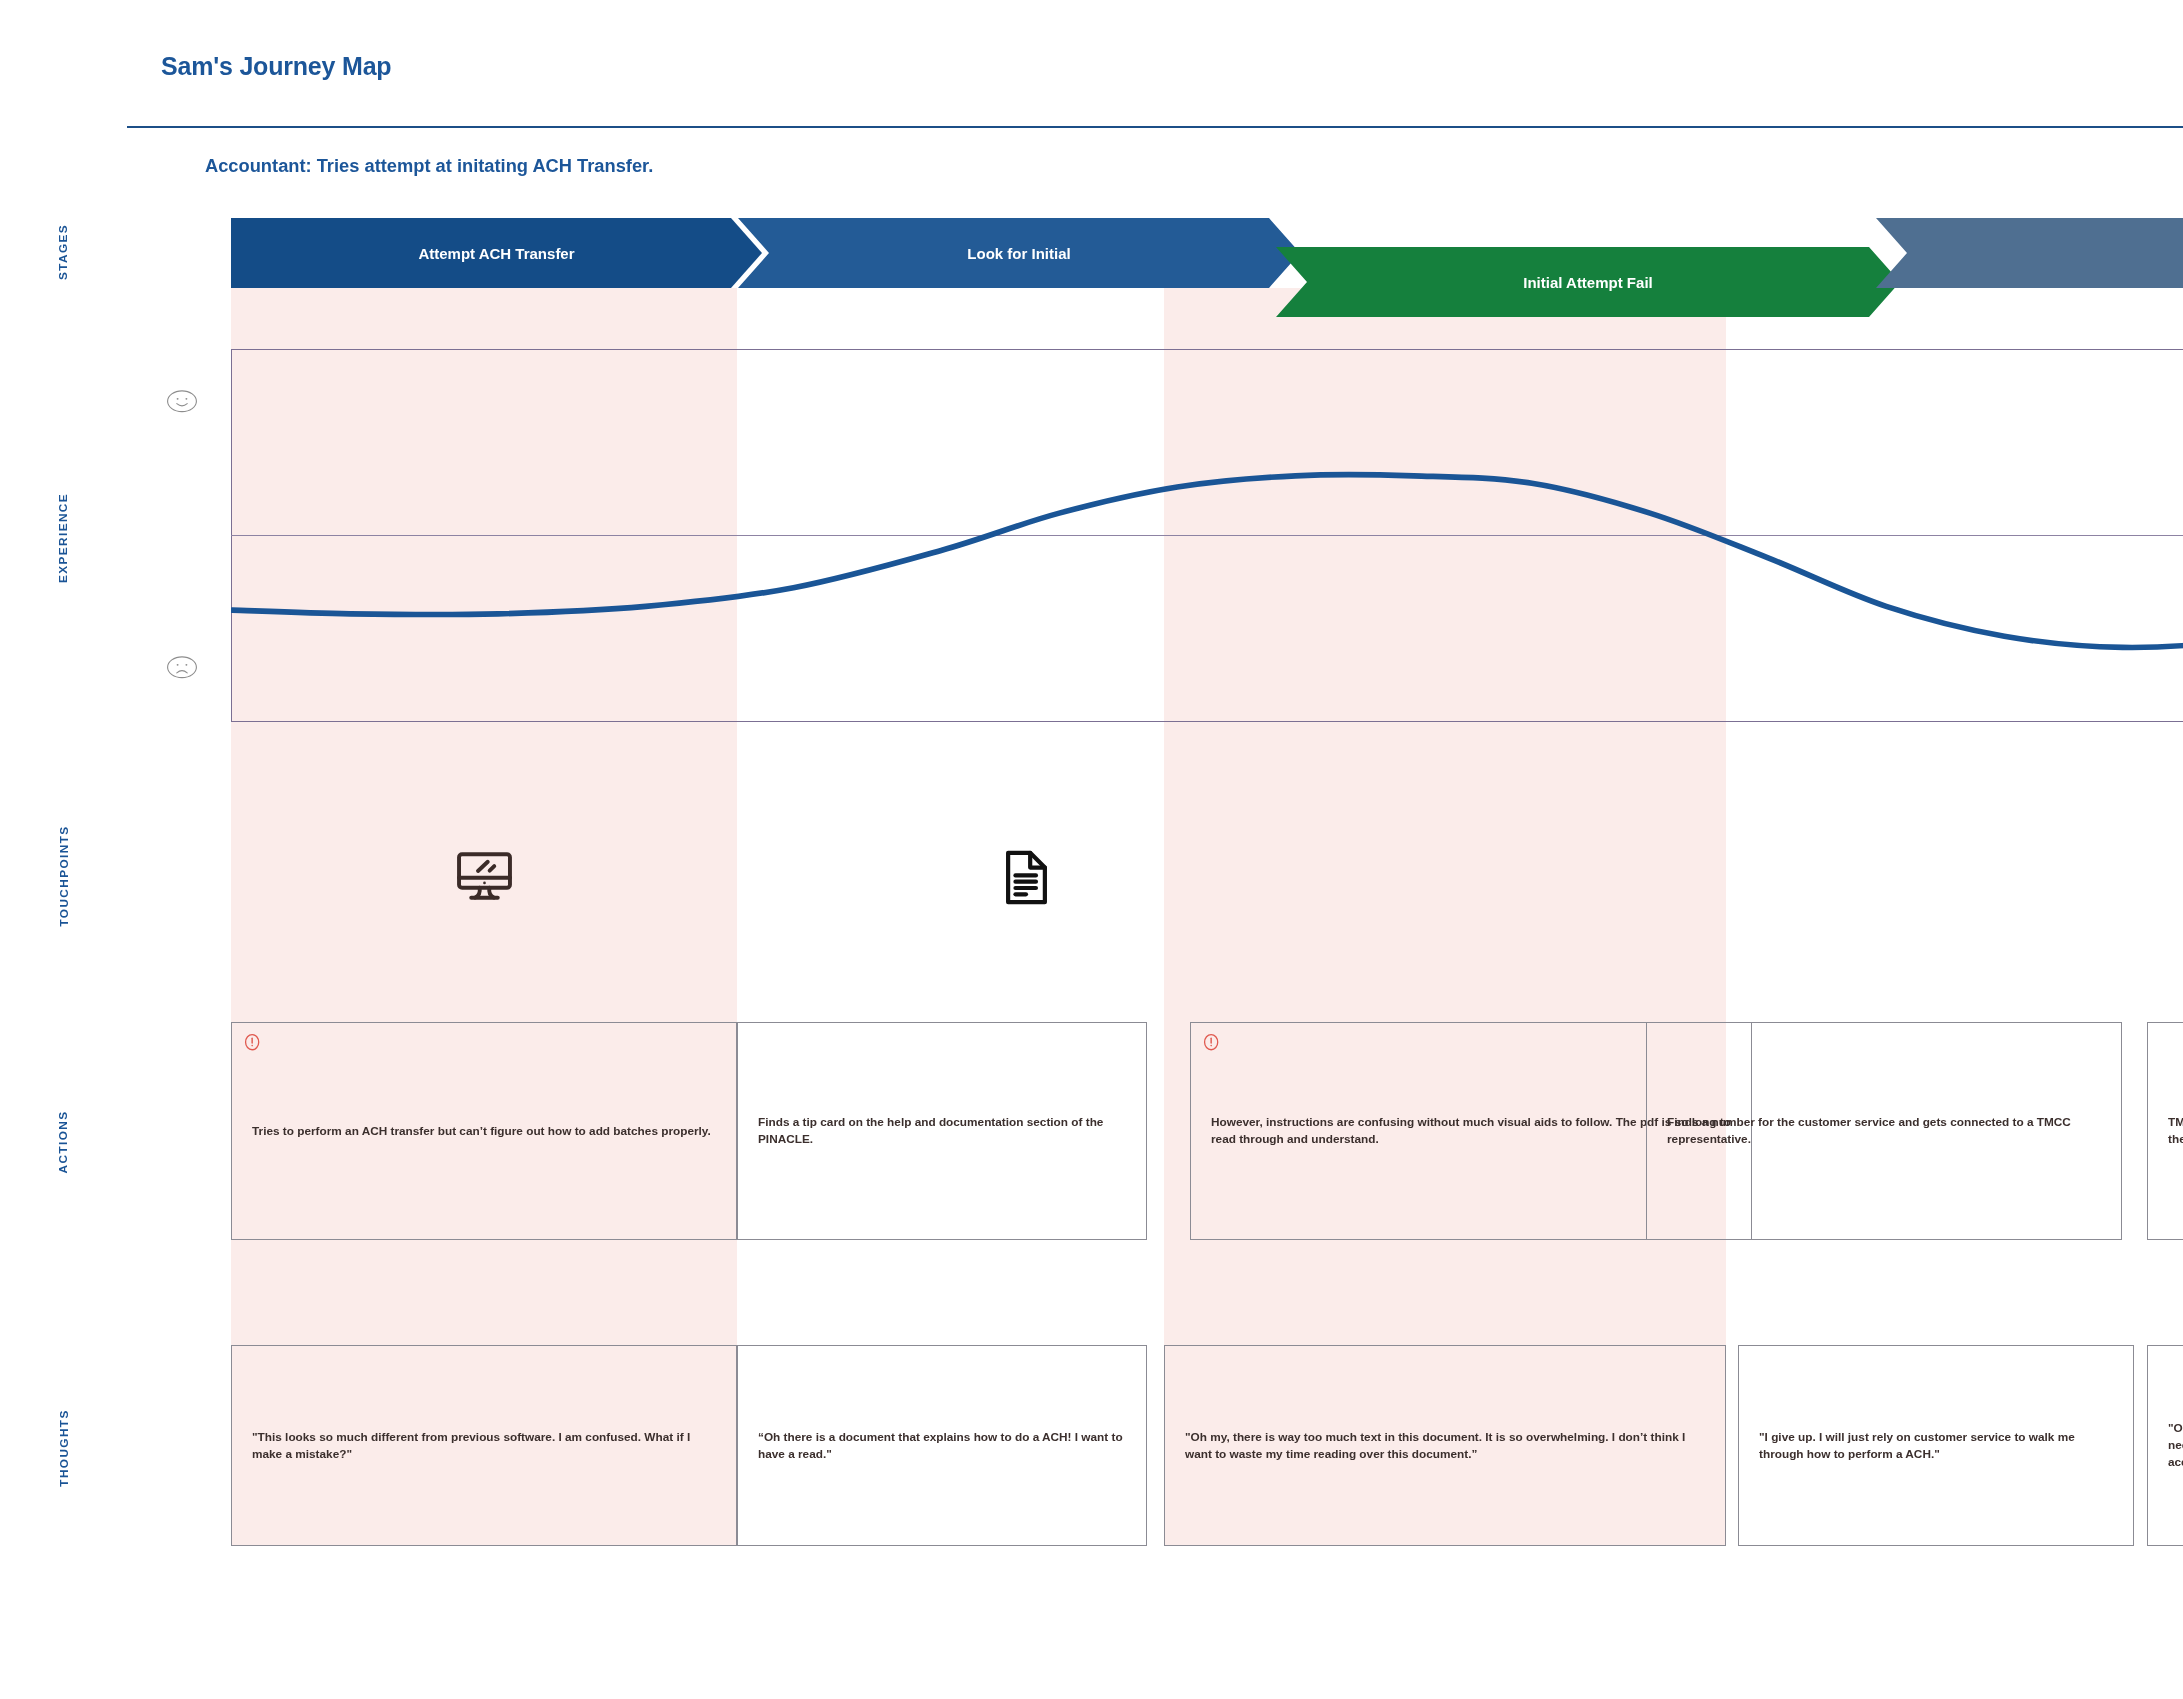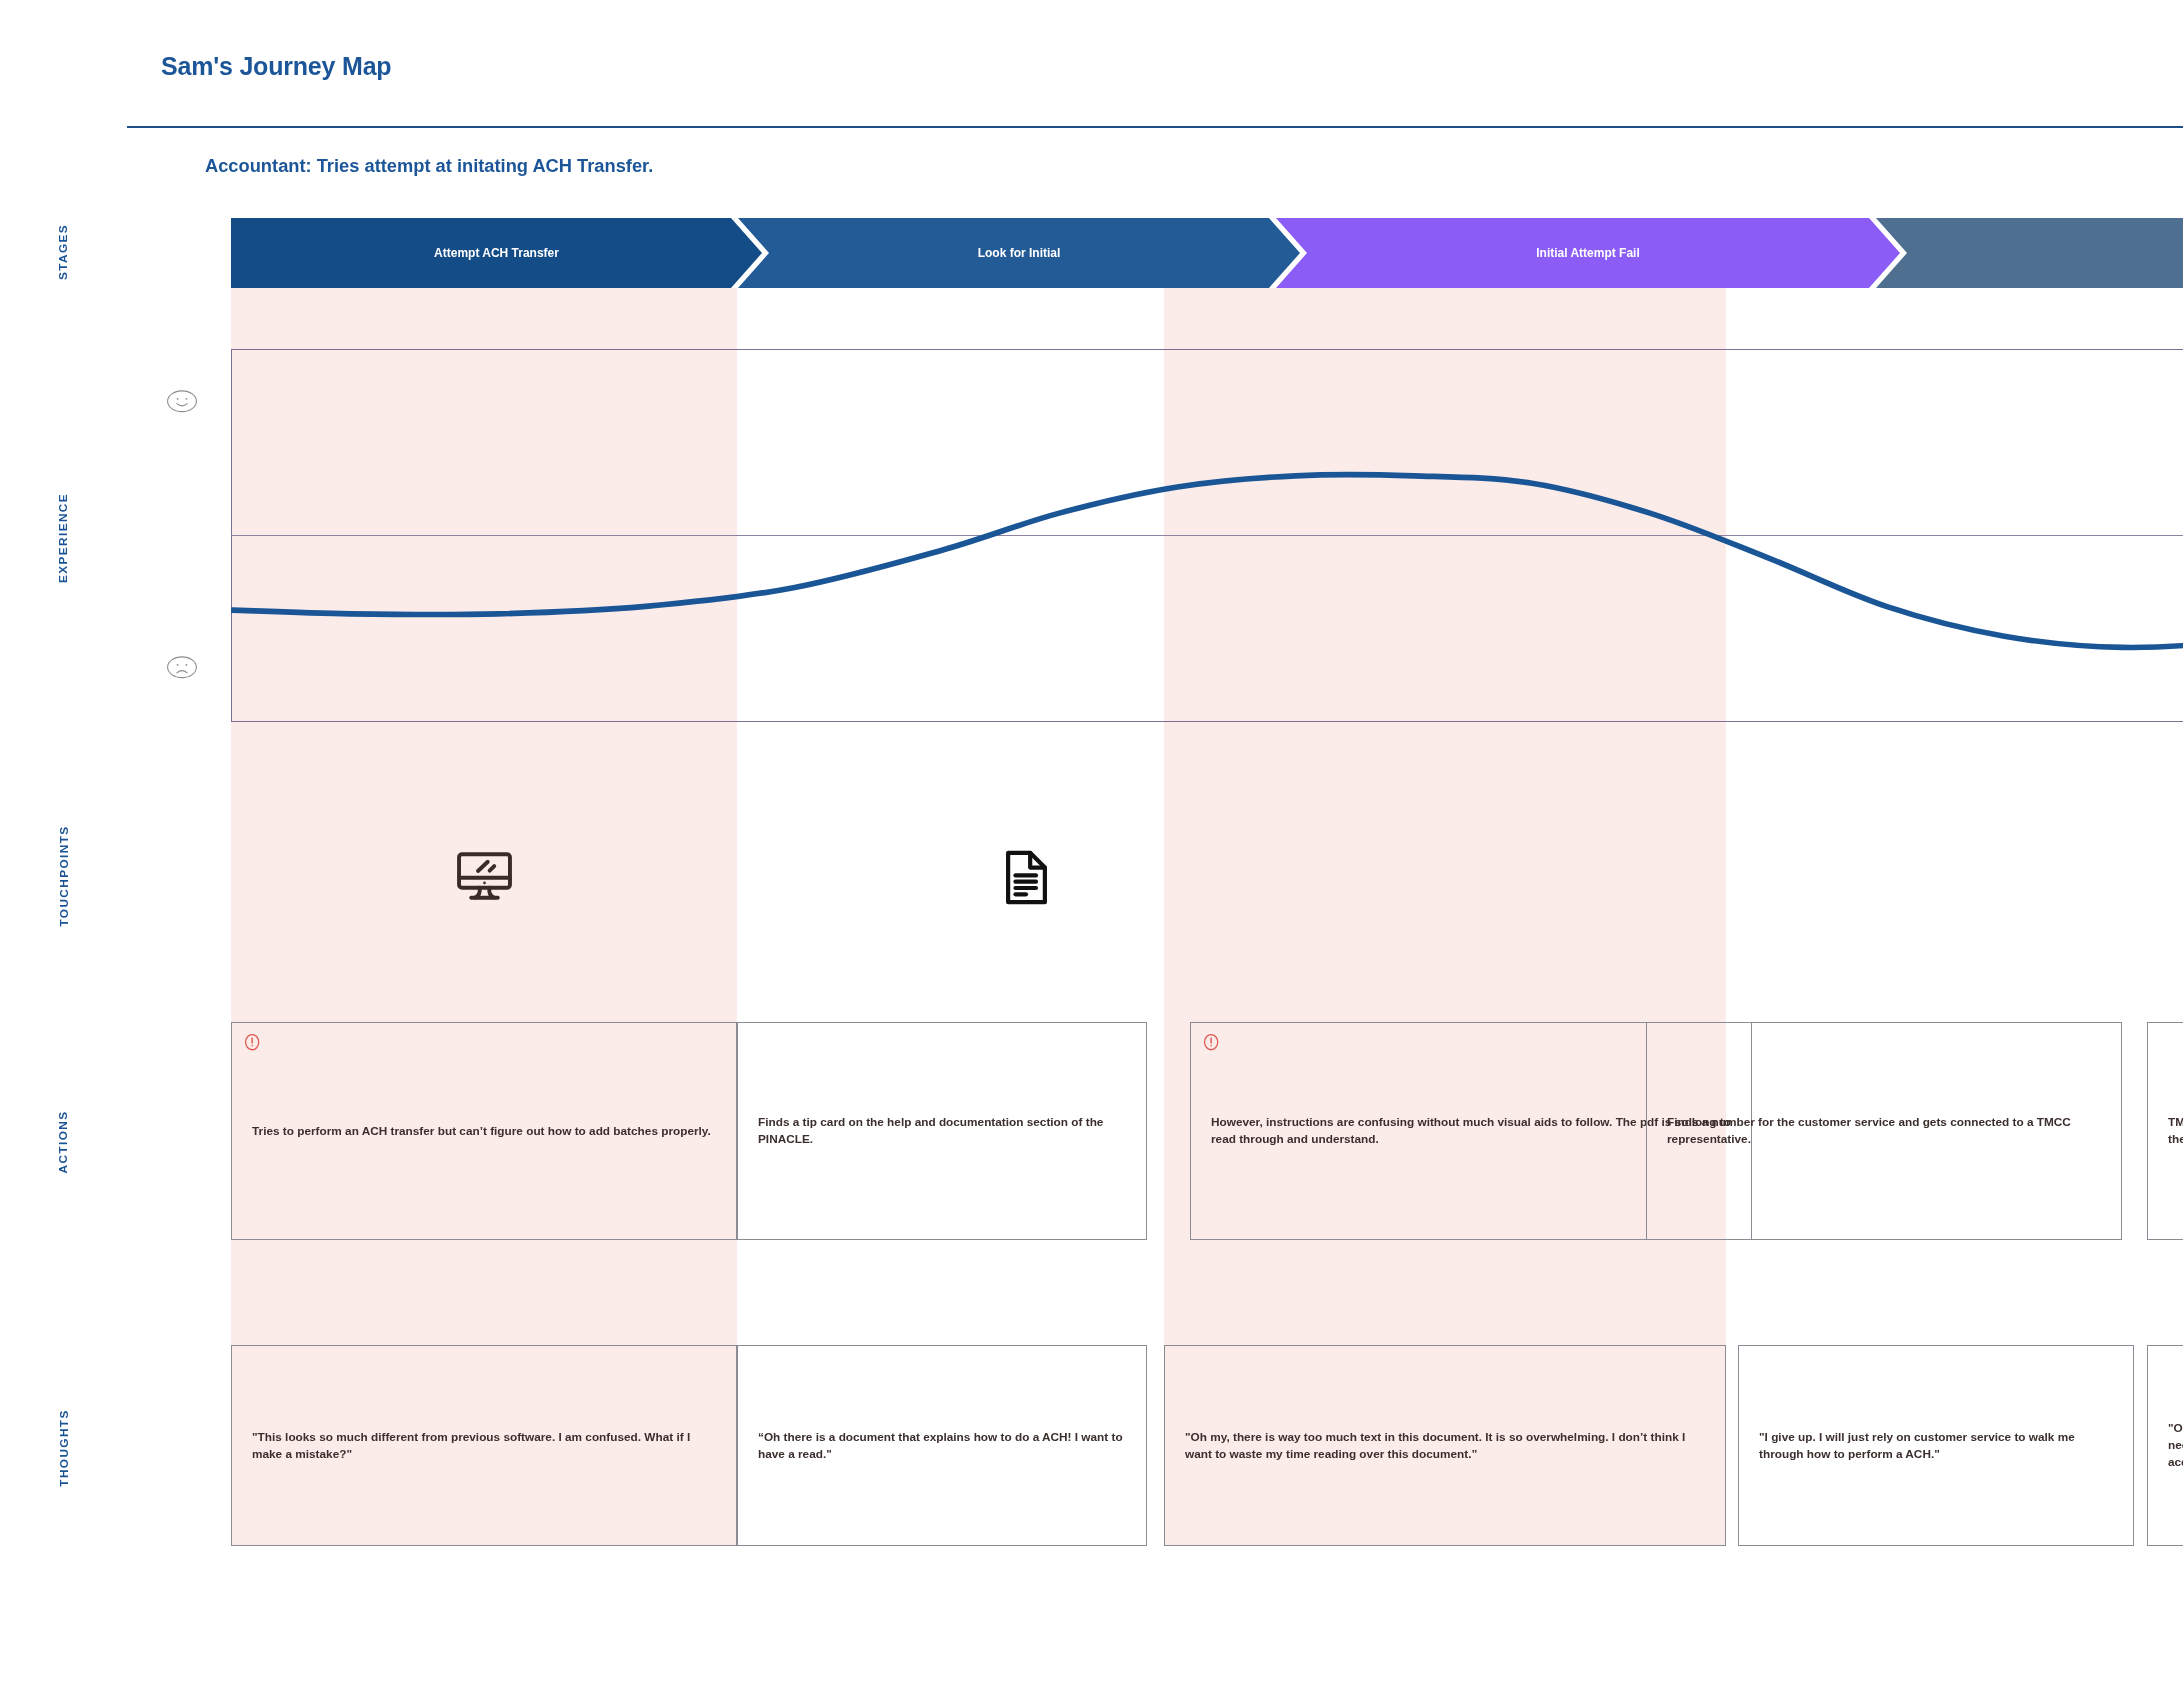--- a/index.html
+++ b/index.html
@@ -68,21 +68,21 @@
     position: absolute; left: 231px; top: 218px;
     width: 2956px; height: 70px;
     z-index: 3;
   }
   .stage-chev {
     position: absolute; top: 0; height: 70px;
     display: flex; align-items: center; justify-content: center;
   }
   .stage-chev .stage-label {
     position: relative; z-index: 2;
-    color: #ffffff; font-size: 12px; font-weight: 700;
+    color: #ffffff; font-size: 15px; font-weight: 700;
     white-space: nowrap; text-align: center;
   }
 
   
   #exp-wrap {
     position: absolute;
     left: 231px; top: 349px;
     width: 2956px; height: 373px;
     z-index: 2;
   }
@@ -159,22 +159,22 @@
 
   <div id="stages-row">
     <div class="stage-chev" style="left:0px; width:531px; background:#144c87;
                 clip-path: polygon(0 0, 500px 0, 531px 50%, 500px 100%, 0 100%);">
       <span class="stage-label">Attempt ACH Transfer</span>
     </div>
     <div class="stage-chev" style="left:507px; width:562px; background:#235b96;
                 clip-path: polygon(0 0, 531px 0, 562px 50%, 531px 100%, 0 100%, 31px 50%);">
       <span class="stage-label">Look for Initial</span>
     </div>
-    <div class="stage-chev" style="left:1045px; width:624px; background:#8b5cf6;
-                clip-path: polygon(0 0, 593px 0, 624px 50%, 593px 100%, 0 100%, 31px 50%);">
+    <div class="stage-chev" style="left:1045px; width:624px; background:#15803d;
+                clip-path: polygon(0 0, 593px 0, 624px 50%, 593px 100%, 0 100%, 31px 50%); margin-top: 29px;">
       <span class="stage-label">Initial Attempt Fail</span>
     </div>
     <div class="stage-chev" style="left:1645px; width:720px; background:#4f6f91;
                 clip-path: polygon(0 0, 689px 0, 720px 50%, 689px 100%, 0 100%, 31px 50%);">
       
     </div>
 
   </div>
 
   <span class="face-icon" style="top:389px;">

